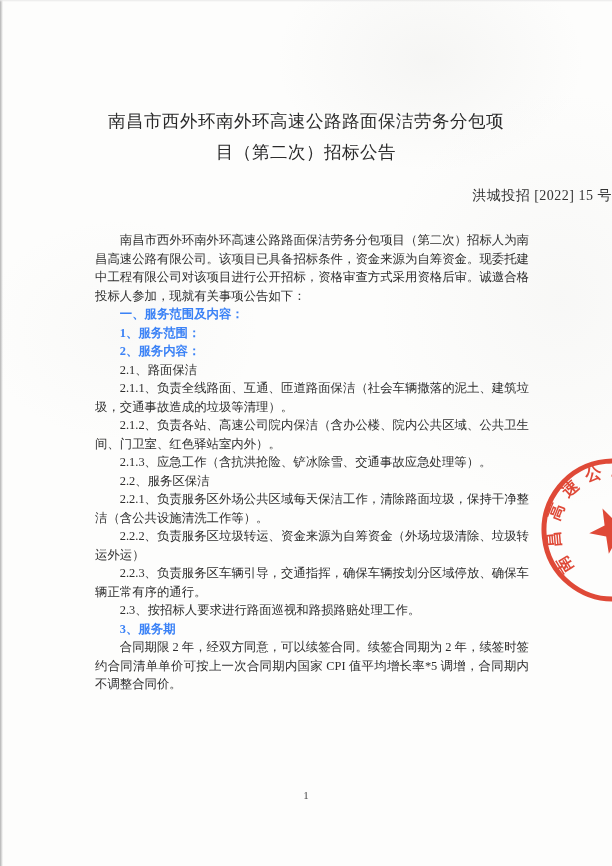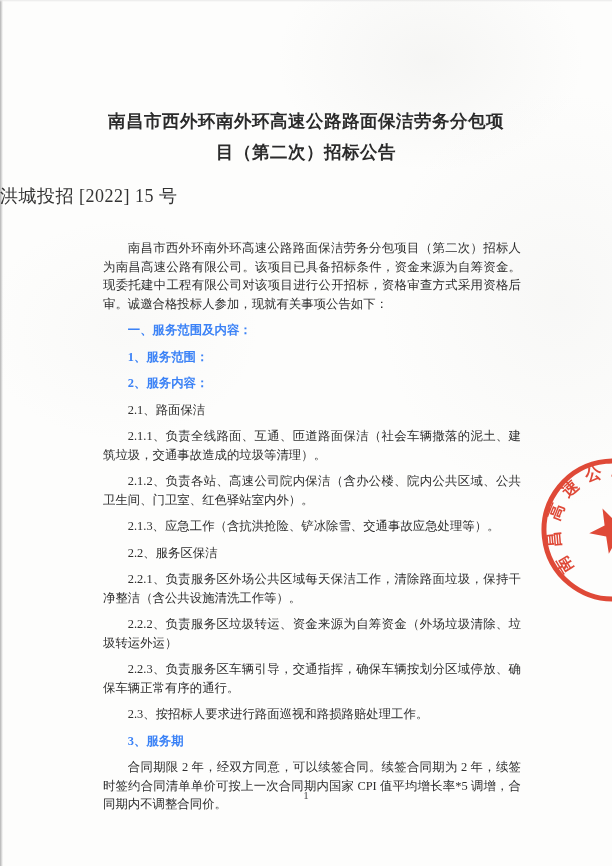--- a/index.html
+++ b/index.html
@@ -27,44 +27,44 @@
     background: linear-gradient(90deg, #b3b3b3, rgba(255,255,255,0));
   }
   .scan-edge-top {
     position: absolute; left: 0; top: 0; right: 0; height: 2px;
     background: linear-gradient(180deg, #e9e9e9, rgba(255,255,255,0));
   }
   .title {
     position: absolute;
     top: 106px; left: 80px; right: 80px;
     text-align: center;
-    font-weight: bold;
+    font-weight: normal;
     font-size: 17.5px;
     line-height: 31px;
     letter-spacing: 0.5px;
     color: #2b2b2b;
   }
   .docno {
     position: absolute;
     top: 187px; left: 0; right: 0;
-    text-align: left;
-    font-size: 18px;
+    text-align: right;
+    font-size: 14px;
     line-height: 18px;
     letter-spacing: 0.5px;
     color: #333333;
   }
   .body-text {
     position: absolute;
     top: 231px; left: 95px; width: 434px;
     font-size: 12.4px;
     line-height: 18.5px;
     text-align: justify;
     color: #2e2e2e;
   }
-  .para { margin: 8px; text-indent: 2em; }
+  .para { margin: 0; text-indent: 2em; }
   .para.bold { font-weight: bold; color: #3b82f6; }
   .pageno {
     position: absolute;
     top: 789px; left: 0; right: 0;
     text-align: center;
     font-size: 11px;
     color: #4a4a4a;
   }
   .seal {
     position: absolute;

